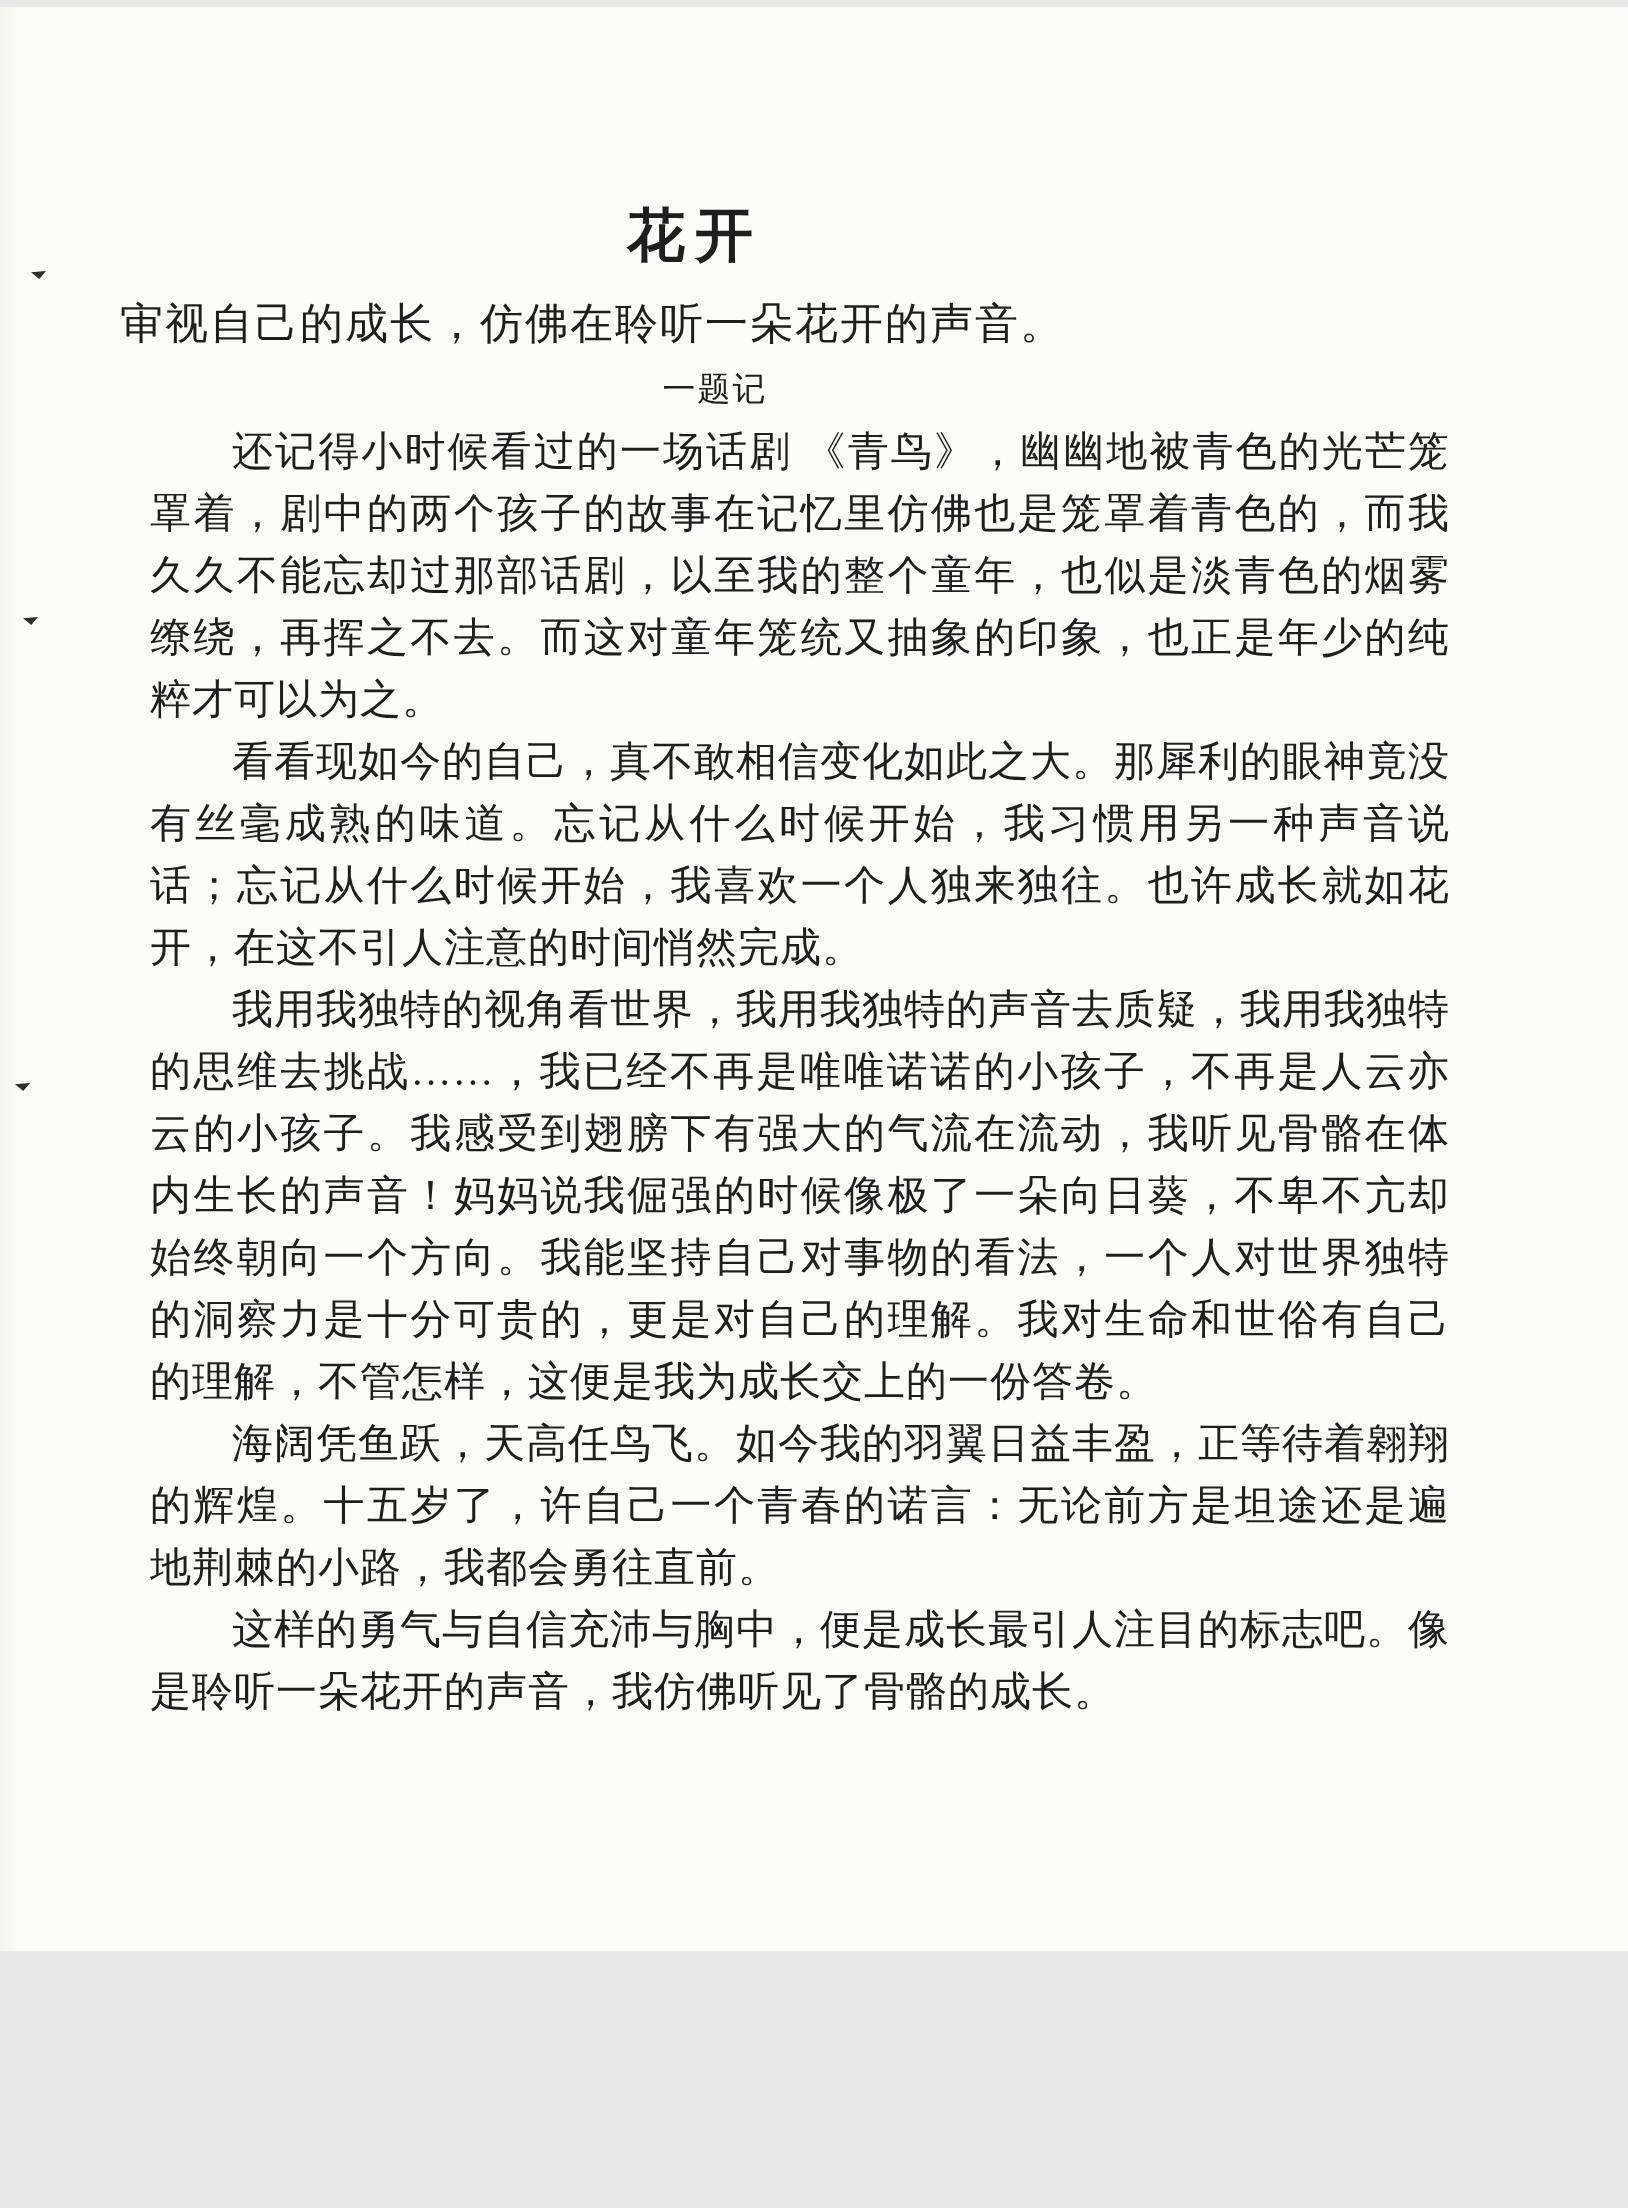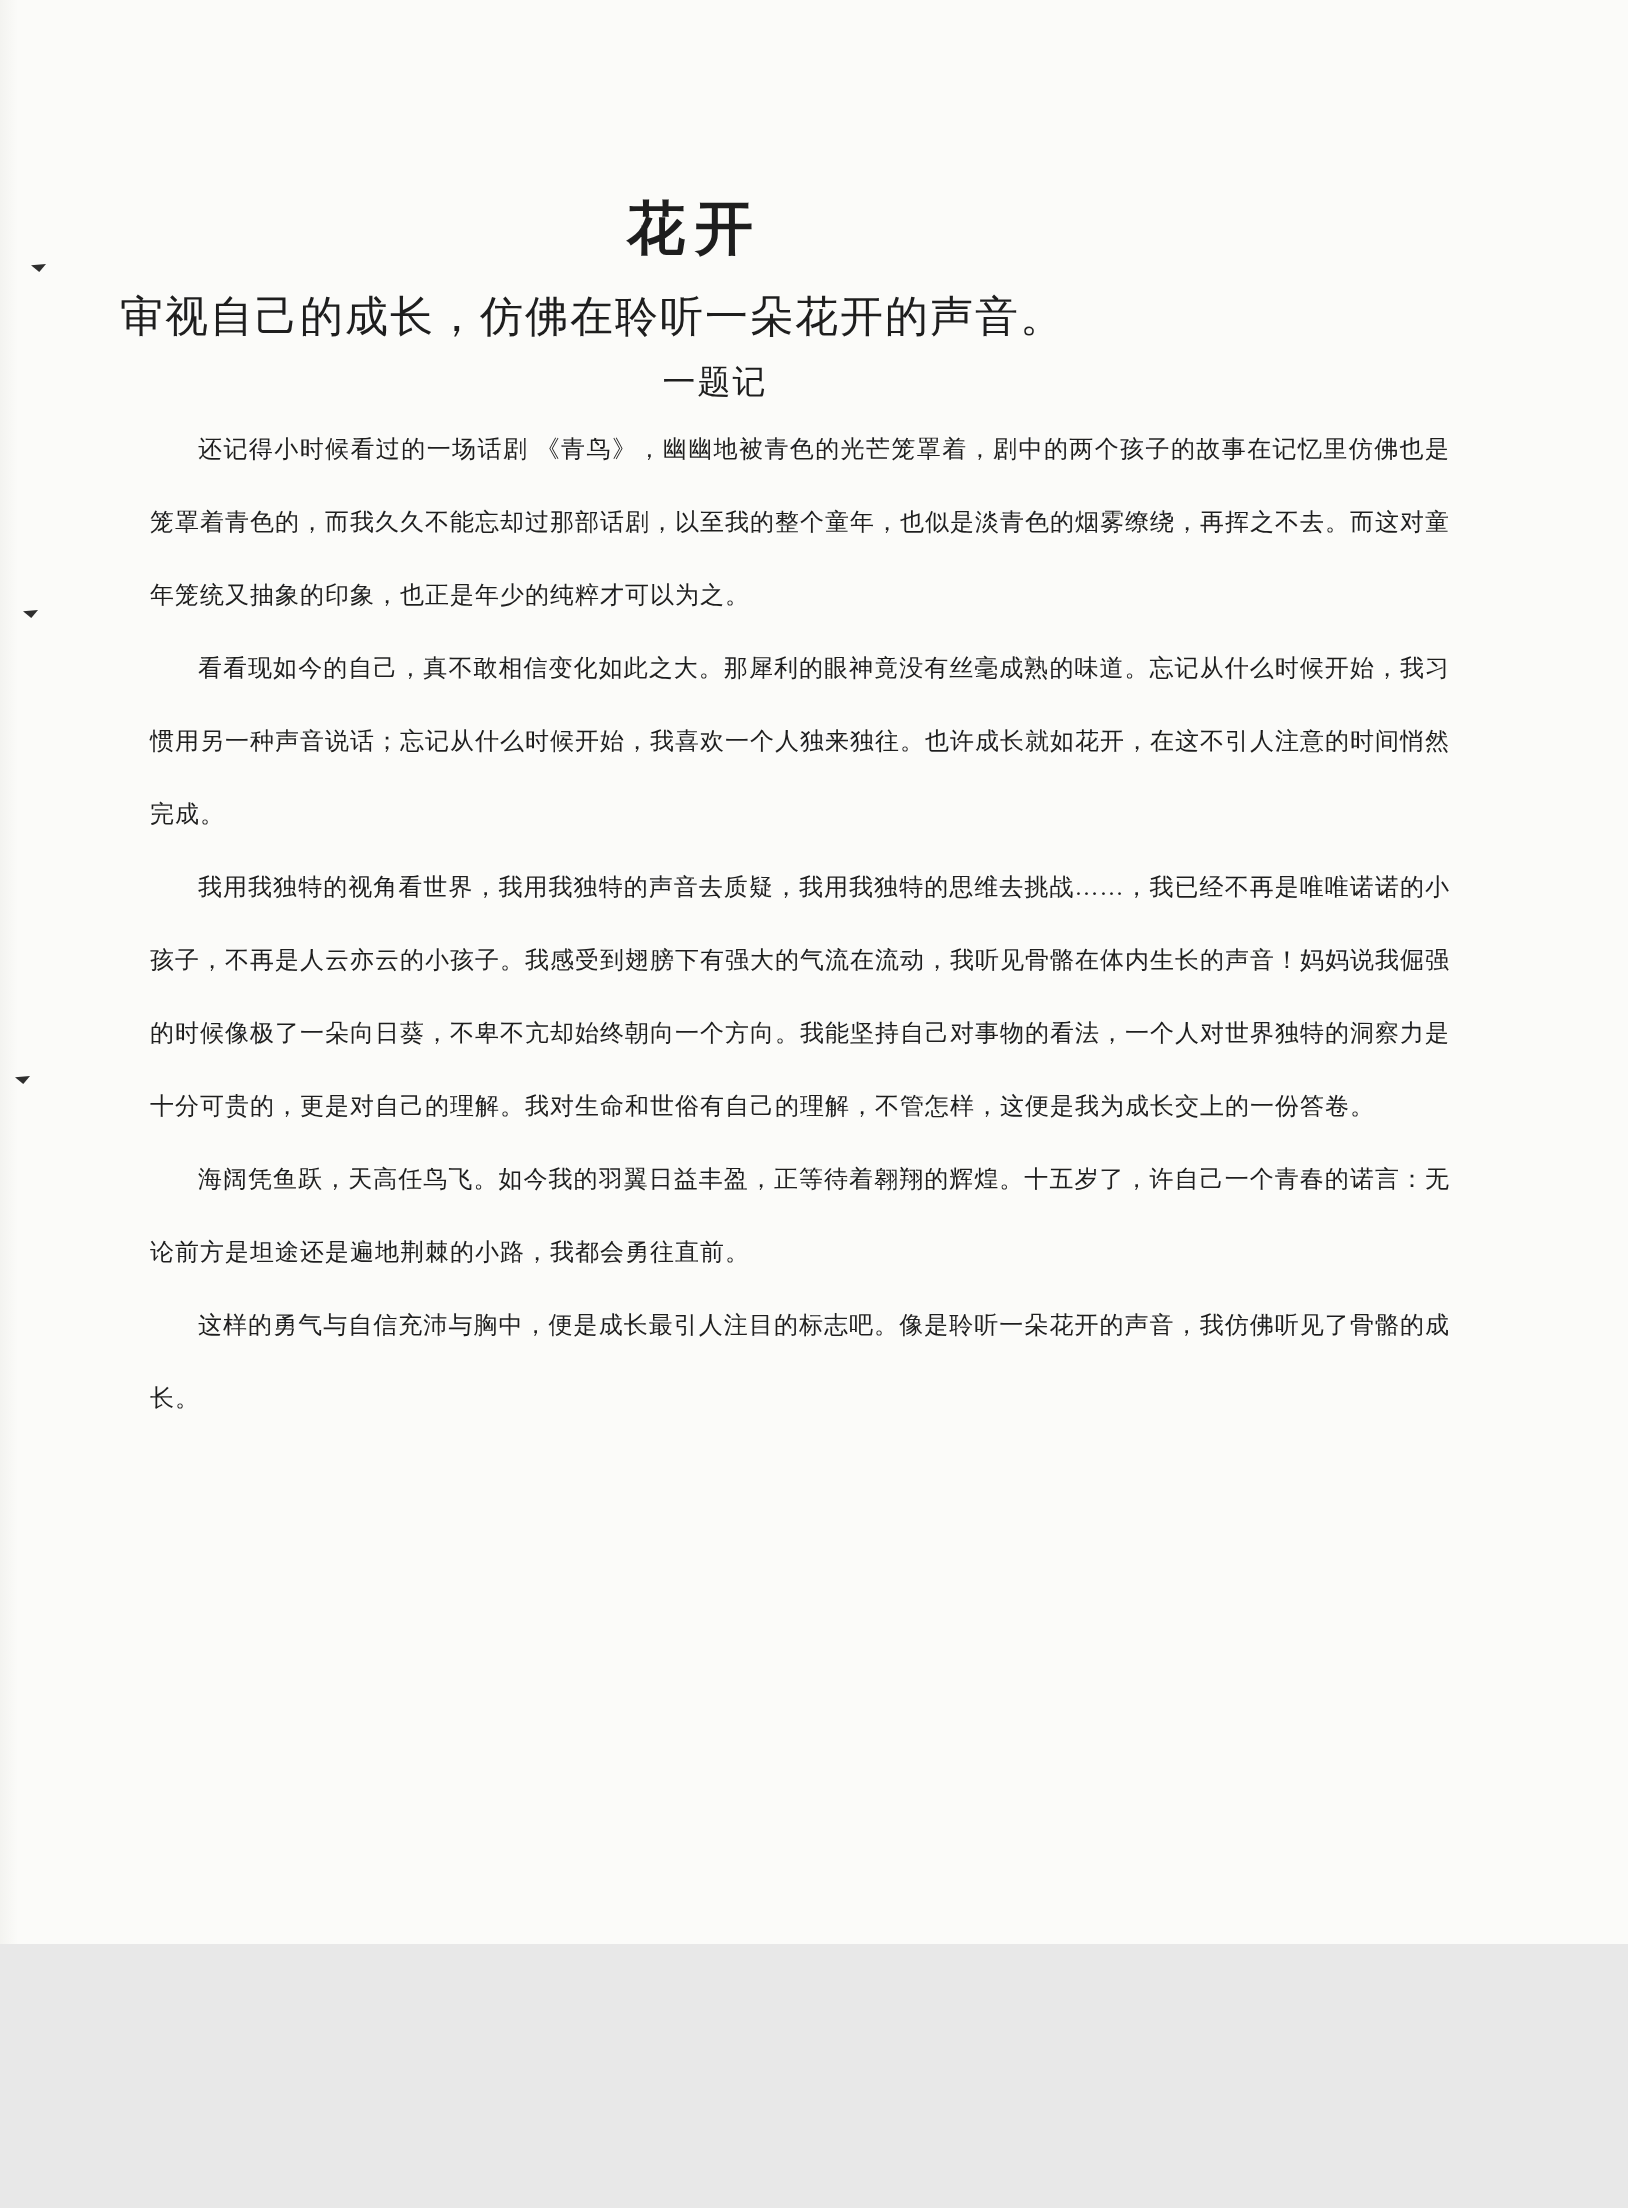--- a/index.html
+++ b/index.html
@@ -4,21 +4,21 @@
 <style>
   html, body {
     margin: 0;
     padding: 0;
     background: #e8e8e8;
   }
   .page {
     position: relative;
     width: 1628px;
     height: 1944px;
-    margin: 0 auto;
+    margin: 7px auto;
     background: linear-gradient(90deg, #f3f3f0 0px, #fbfbf9 18px, #fbfbf9 100%);
     color: #1e1e1e;
     font-family: "Liberation Serif", "DejaVu Serif", serif;
     overflow: hidden;
   }
   .content {
     position: absolute;
     left: 150px;
     top: 0;
     width: 1300px;
@@ -43,22 +43,22 @@
   .attribution {
     margin-top: 12px;
     text-align: center;
     padding-right: 170px;
     font-size: 33px;
     letter-spacing: 2px;
     line-height: 1.4;
   }
   .body-text {
     margin-top: 8px;
-    font-size: 24px;
-    line-height: 73px;
+    font-size: 41px;
+    line-height: 62px;
     letter-spacing: 1px;
     text-align: justify;
   }
   .body-text p {
     margin: 0;
     text-indent: 2em;
   }
   
   .ink-mark {
     position: absolute;

